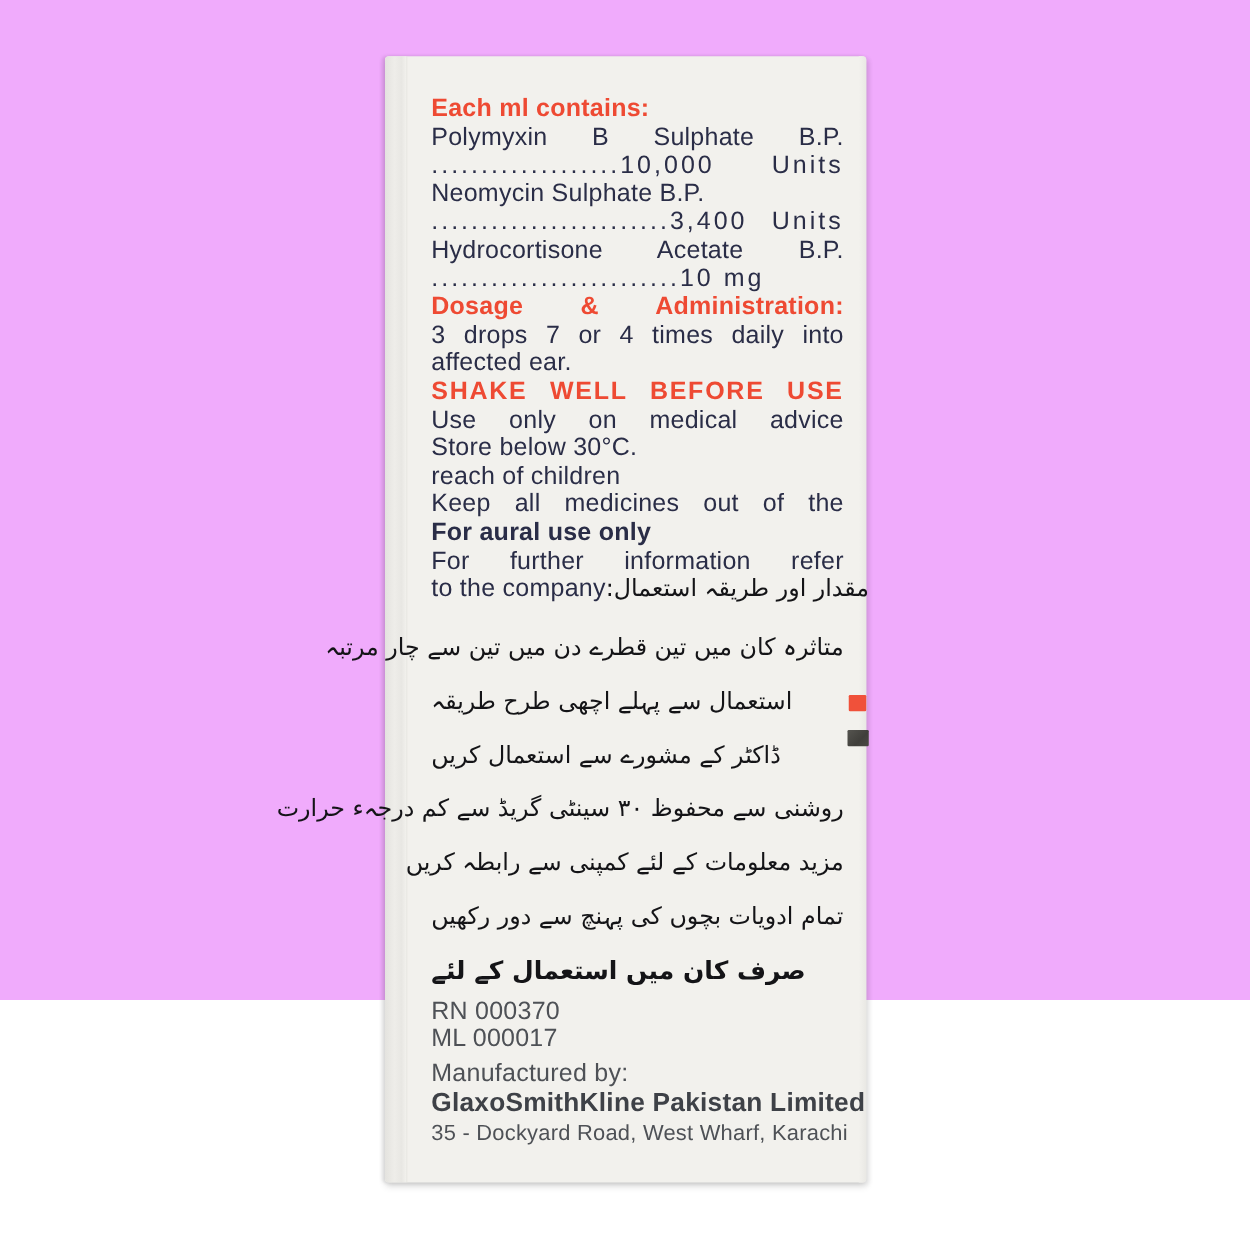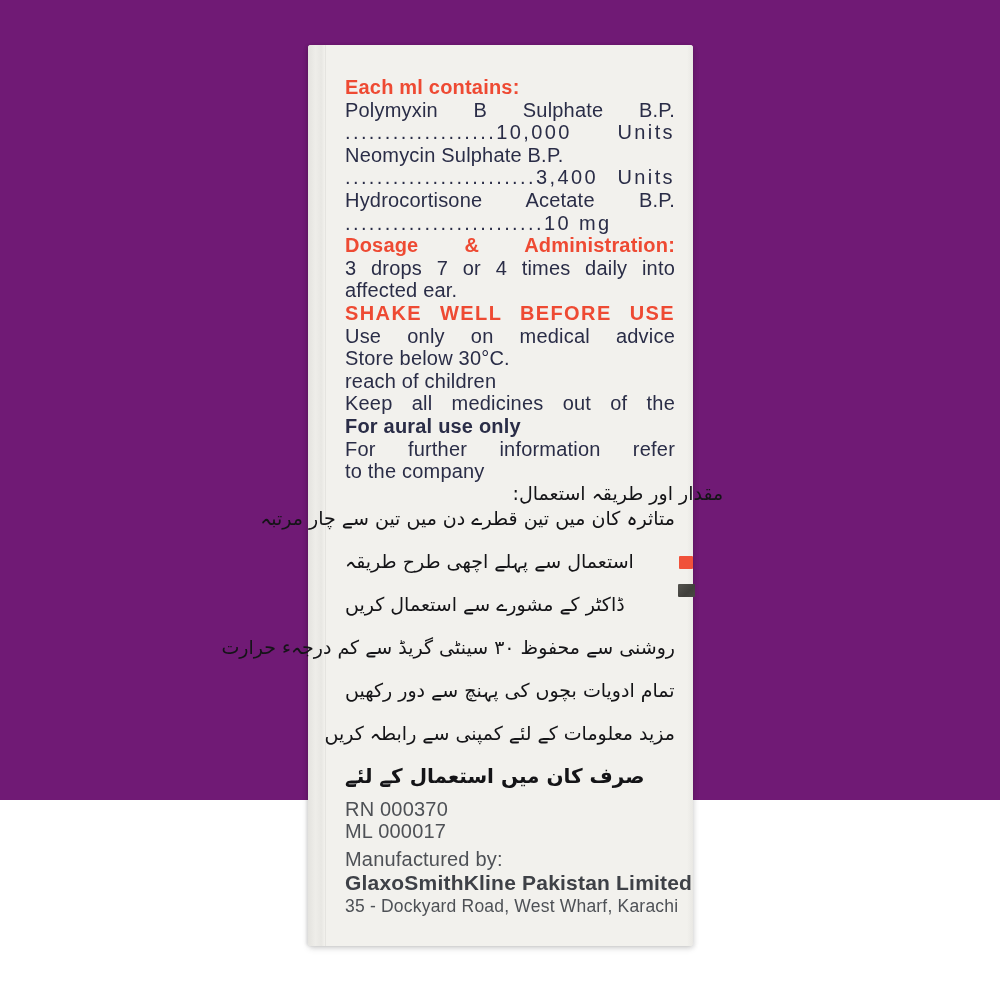--- a/index.html
+++ b/index.html
@@ -2,21 +2,21 @@
 <html><head>
 <meta charset="utf-8">
 <style>
   * { margin: 0; padding: 0; box-sizing: border-box; }
   html, body { width: 1000px; height: 1000px; }
   body {
     background: #ffffff;
     font-family: "Liberation Sans", sans-serif;
     overflow: hidden;
   }
-  .scene { position: relative; width: 1000px; height: 800px; background: #701a75; }
+  .scene { position: relative; width: 1000px; height: 800px; background: #f0abfc; }
 
   .box {
     position: absolute;
     left: 308px; top: 45px;
     width: 385px; height: 901px;
     background: #f2f1ed;
     border-radius: 3px;
     box-shadow:
       -2px 0 3px rgba(0,0,0,0.10),
       2px 2px 4px rgba(0,0,0,0.08),
@@ -51,23 +51,22 @@
 
   .row {
     display: flex; justify-content: space-between; align-items: flex-end;
     height: 22.6px;
   }
   .urdu-heading {
     direction: rtl;
     font-family: "DejaVu Sans", sans-serif;
     font-size: 19px; line-height: 24px;
     color: #141417;
-    position: relative; top: 22px;
+    position: relative; top: 0;
     white-space: nowrap;
-    margin-left: 28px;
   }
 
   .urdu-block { margin-top: 14px; }
   .uln {
     direction: rtl; text-align: left;
     font-family: "DejaVu Sans", sans-serif;
     font-size: 19px; line-height: 43px;
     color: #141417;
     white-space: nowrap;
   }
@@ -123,22 +122,22 @@
       <div class="row">
         <div class="ln">to the company</div>
         <div class="urdu-heading">مقدار اور طریقہ استعمال:</div>
       </div>
 
       <div class="urdu-block">
         <div class="uln">متاثرہ کان میں تین قطرے دن میں تین سے چار مرتبہ</div>
         <div class="uln">استعمال سے پہلے اچھی طرح طریقہ</div>
         <div class="uln">ڈاکٹر کے مشورے سے استعمال کریں</div>
         <div class="uln">روشنی سے محفوظ ۳۰ سینٹی گریڈ سے کم درجہء حرارت</div>
+        <div class="uln">مزید معلومات کے لئے کمپنی سے رابطہ کریں</div>
         <div class="uln">تمام ادویات بچوں کی پہنچ سے دور رکھیں</div>
-        <div class="uln">مزید معلومات کے لئے کمپنی سے رابطہ کریں</div>
         <div class="uln bold">صرف کان میں استعمال کے لئے</div>
       </div>
 
       <div class="reg-block">
         <div class="ln gray">RN 000370</div>
         <div class="ln gray">ML 000017</div>
       </div>
 
       <div class="mfg">
         <div class="ln gray">Manufactured by:</div>

